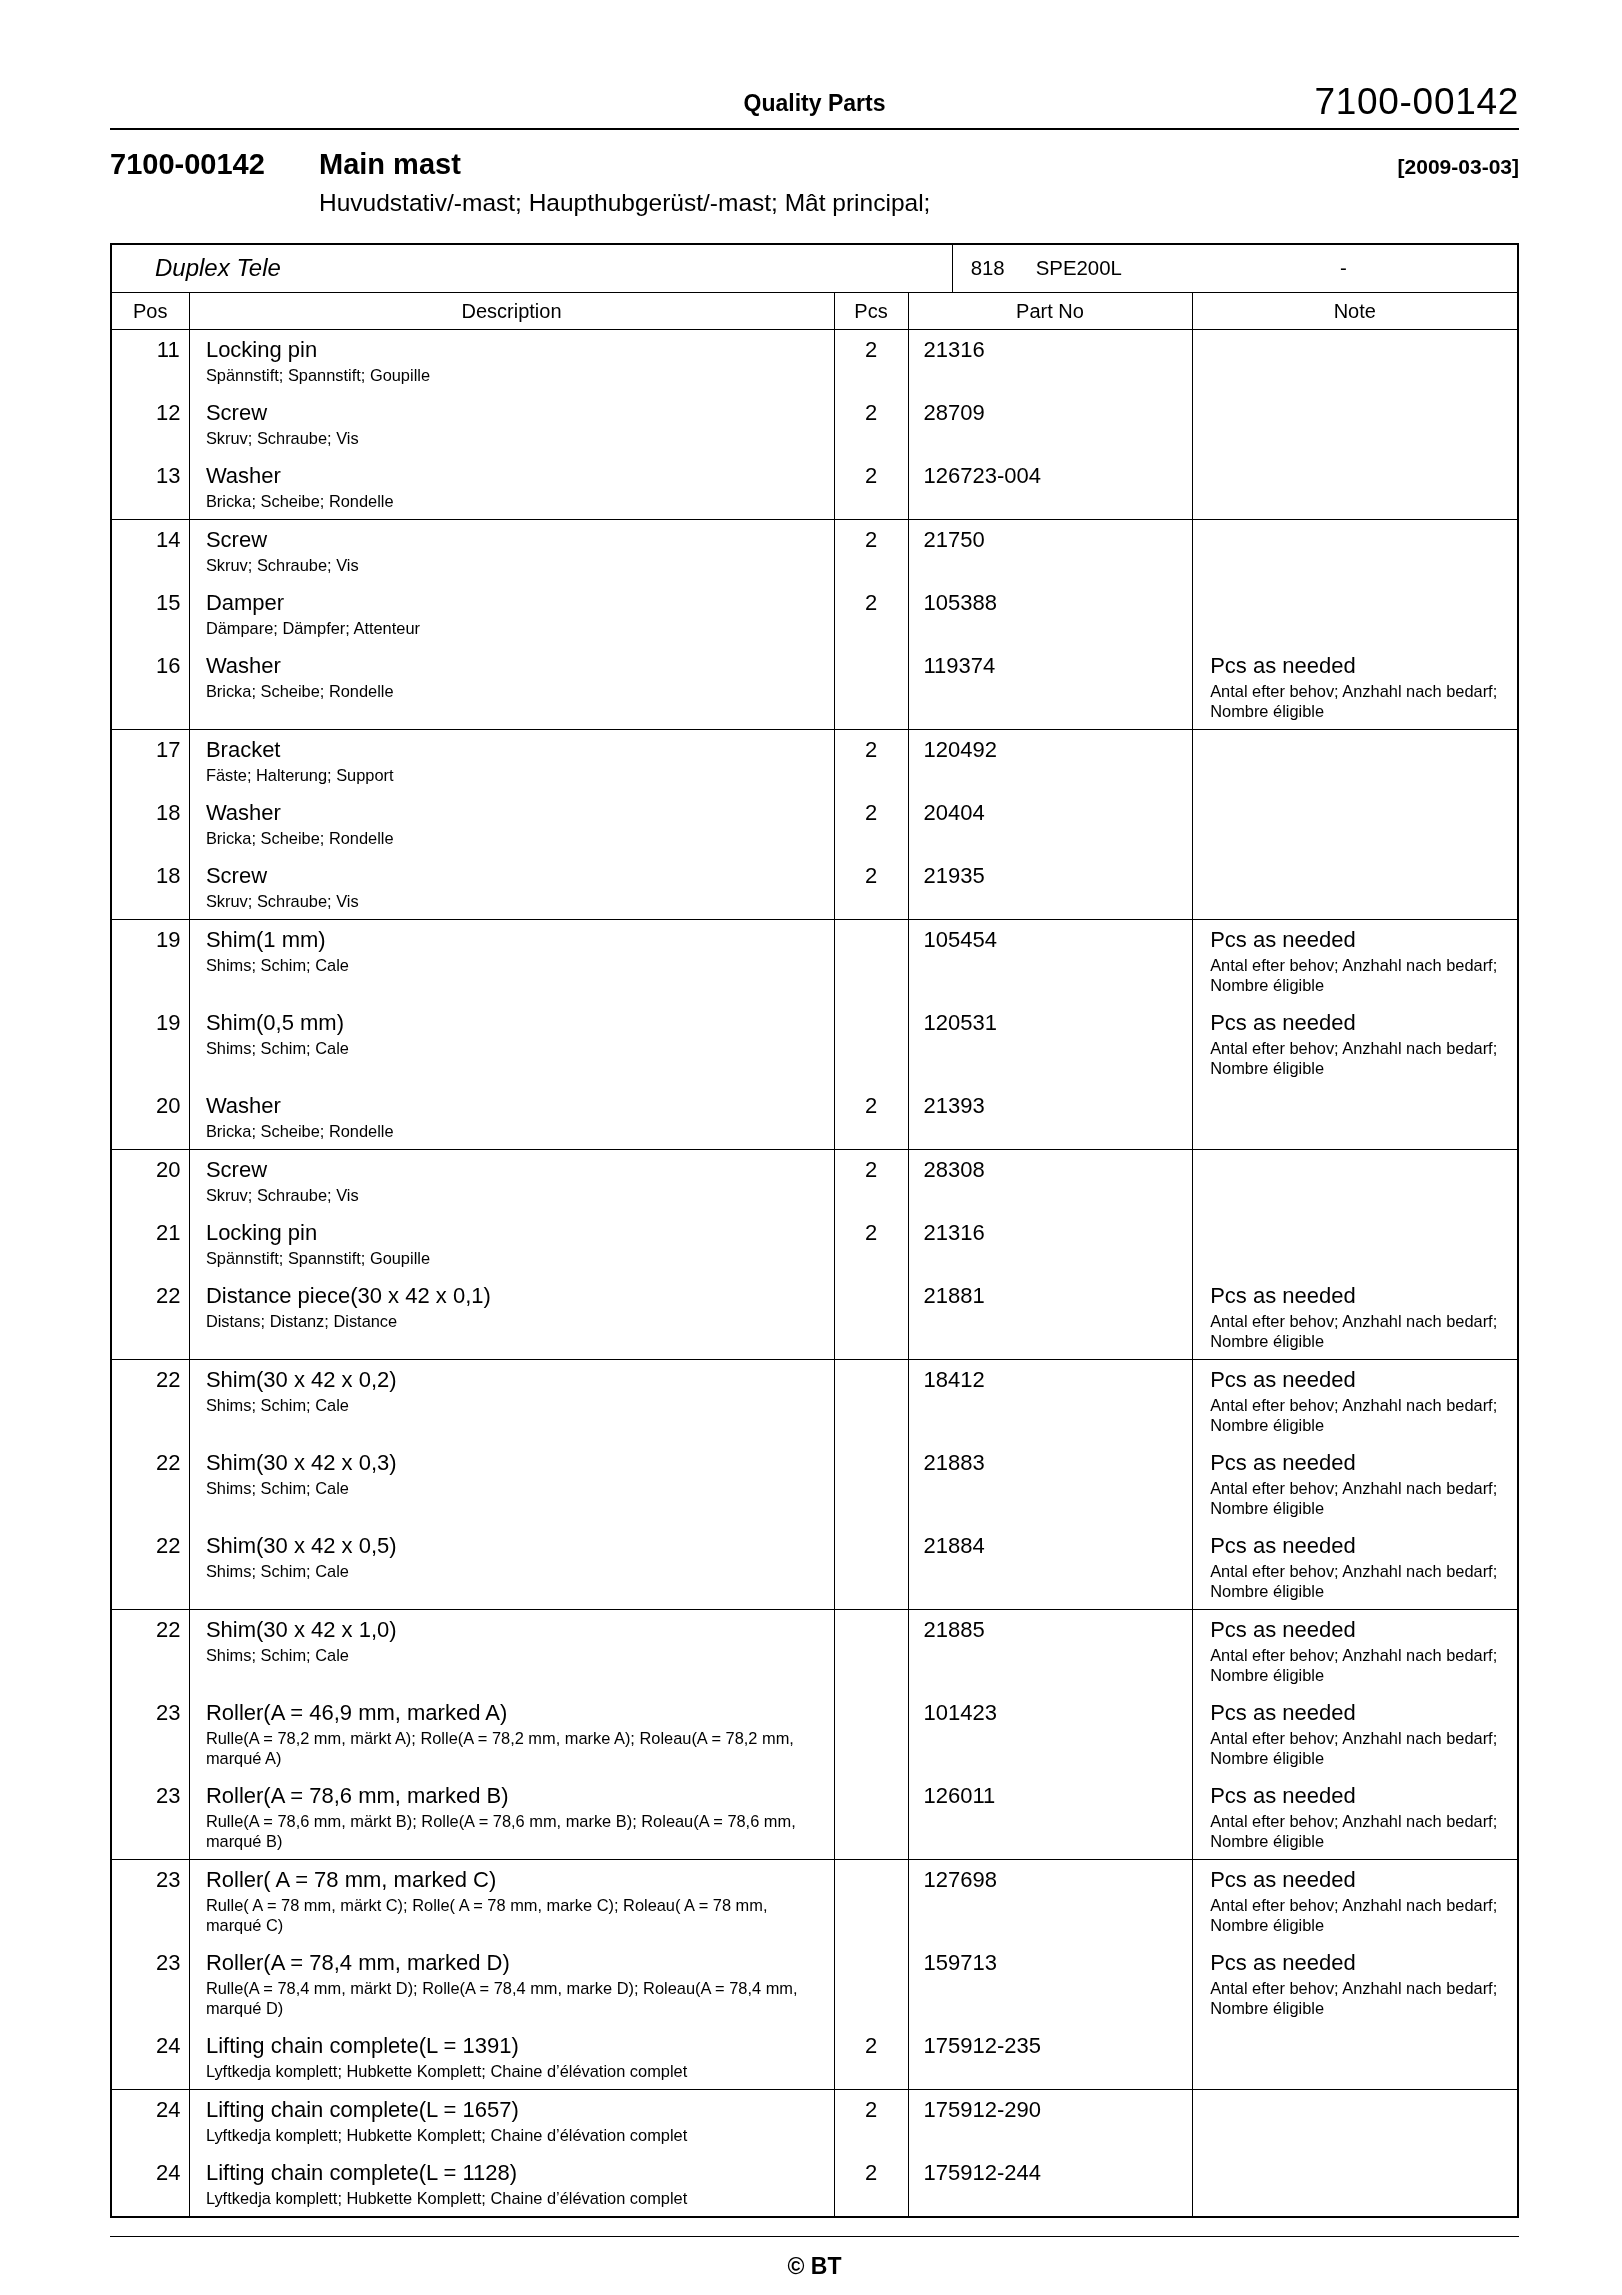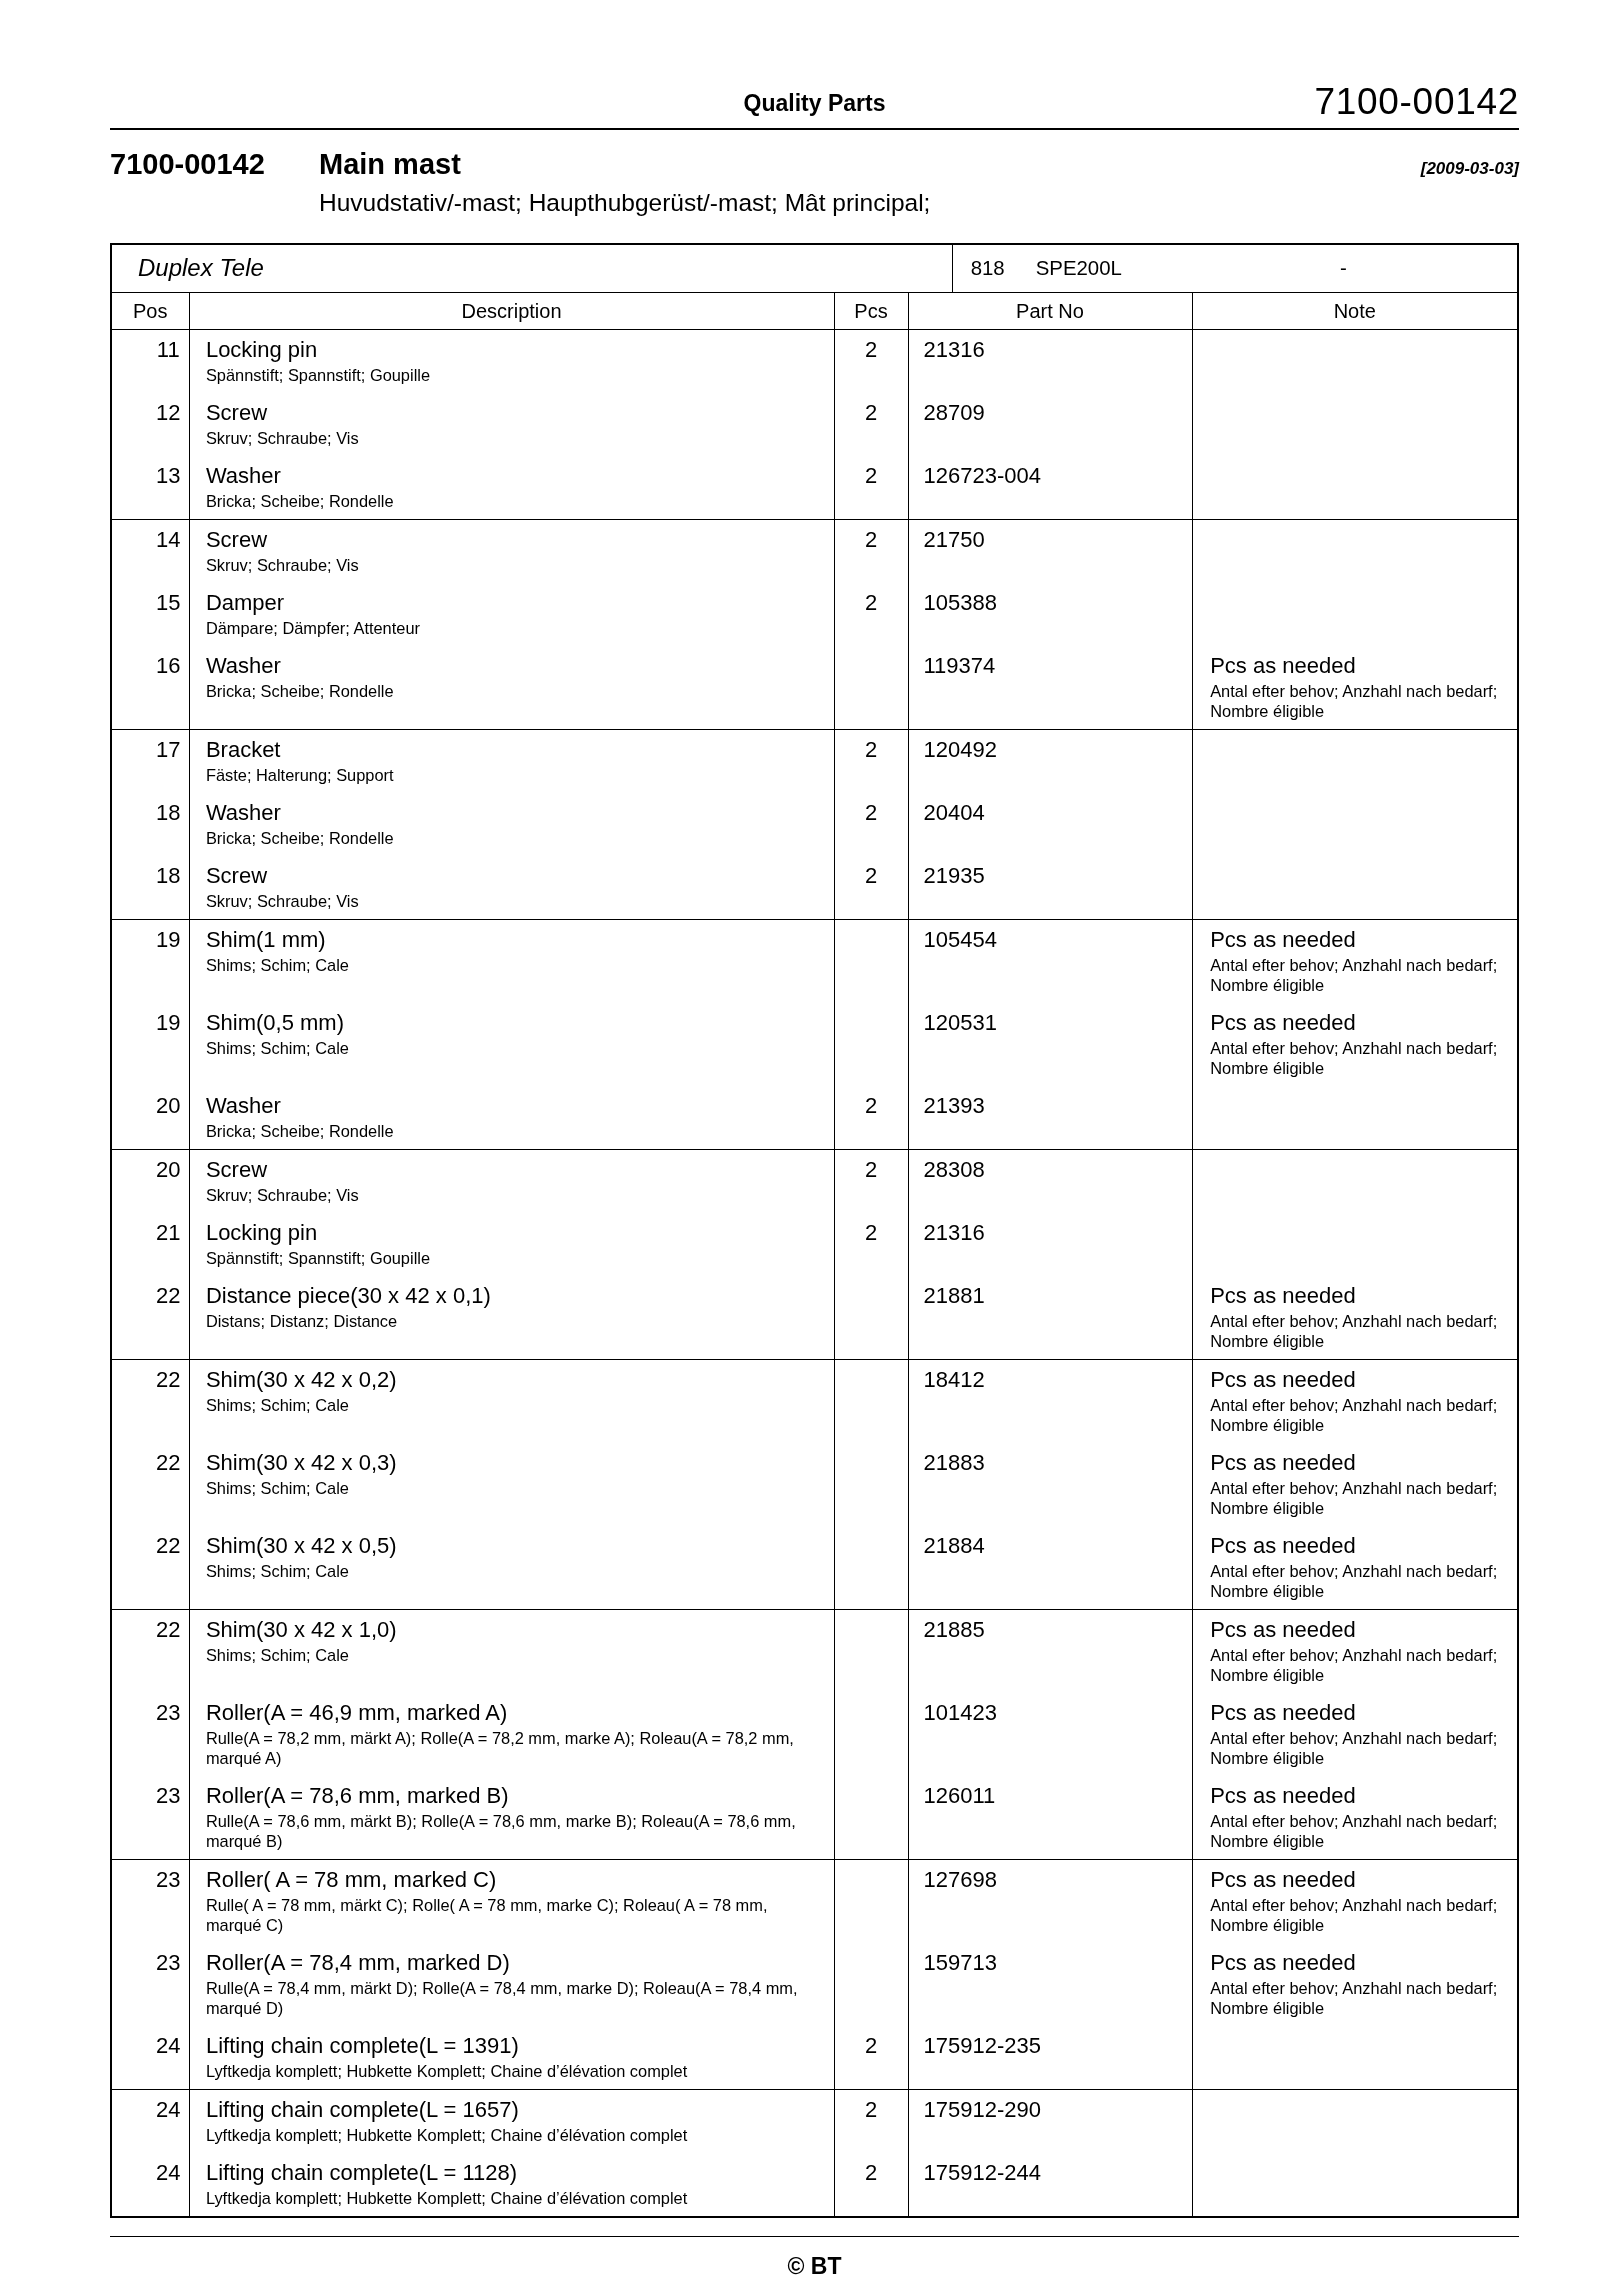--- a/index.html
+++ b/index.html
@@ -13,27 +13,27 @@
 
   
   .masthead { position:relative; height:71px; border-bottom:2px solid #000; }
   .qp-title { position:absolute; left:0; right:0; bottom:11px; text-align:center; font-size:23px; font-weight:bold;margin-top:38px; }
   .doc-number { position:absolute; right:0; bottom:5.5px; font-size:37px; font-weight:normal; letter-spacing:0.7px; }
 
   
   .title-row { display:flex; align-items:baseline; margin-top:17.7px; }
   .title-code { font-size:29px; font-weight:bold; width:209px; flex:none; }
   .title-name { font-size:29px; font-weight:bold; }
-  .title-date { margin-left:auto; font-size:17px; font-weight:bold;font-style:italic; }
+  .title-date { margin-left:auto; font-size:21px; font-weight:bold; }
   .subtitle { margin-left:209px; margin-top:8.2px; font-size:24.5px; }
 
   
   .parts-table-wrap { margin-top:26px; border:2px solid #000; }
   .model-bar { display:flex; align-items:stretch; height:48px; border-bottom:1.4px solid #000; }
-  .model-left { width:841px; flex:none; border-right:1.4px solid #000; display:flex; align-items:center; padding-left:26px; }
+  .model-left { width:841px; flex:none; border-right:1.4px solid #000; display:flex; align-items:center; padding-left:43px; }
   .model-name { font-style:italic; font-size:24px; }
   .model-right { flex:1; display:flex; align-items:center; padding-left:17.7px; font-size:20.4px; }
   .model-spe { margin-left:31px; }
   .model-dash { margin-left:218px; }
 
   table.parts { width:100%; border-collapse:collapse; table-layout:fixed; }
   col.w-pos  { width:77px; }
   col.w-desc { width:645px; }
   col.w-pcs  { width:74px; }
   col.w-part { width:284px; }

